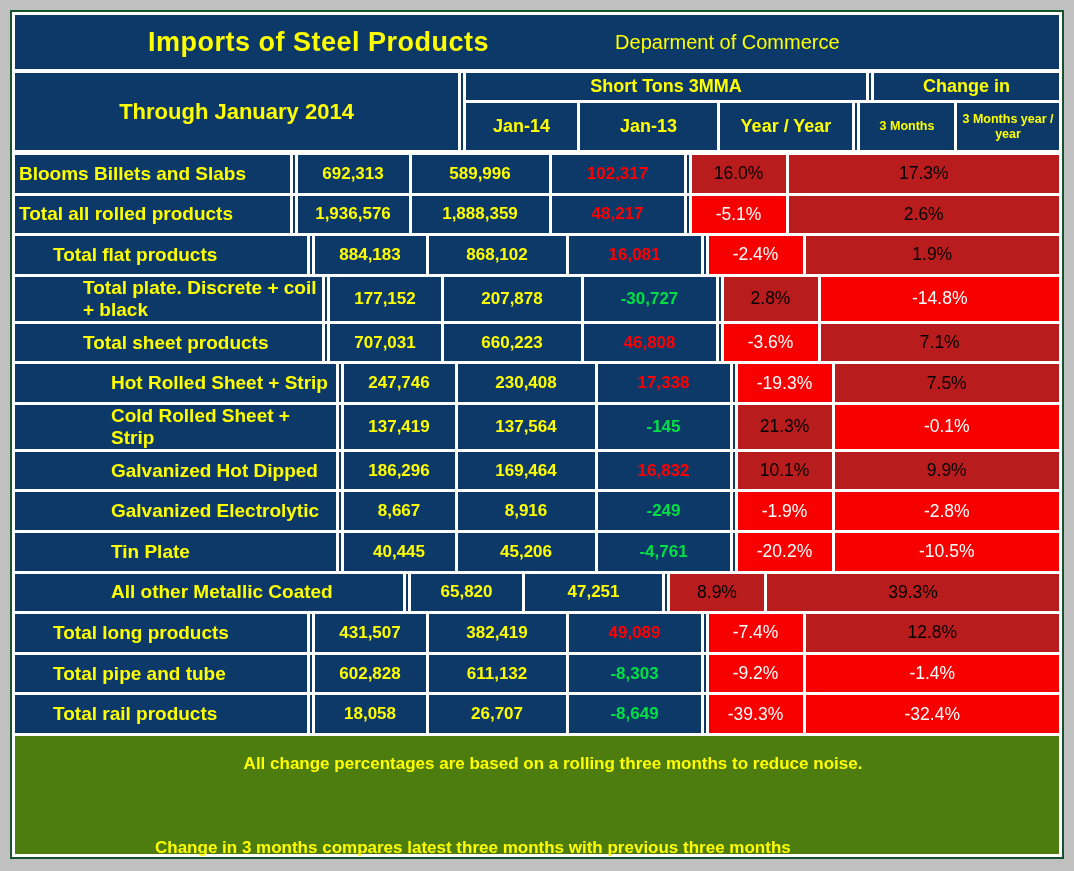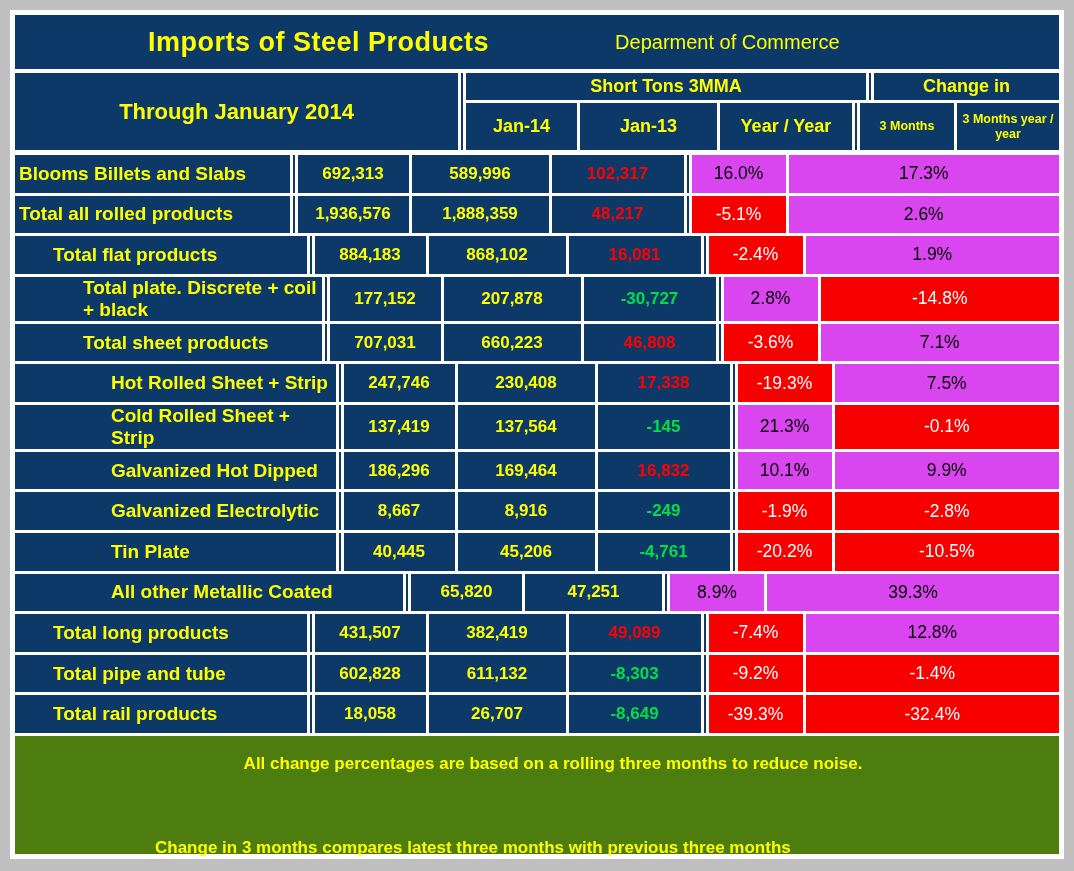--- a/index.html
+++ b/index.html
@@ -4,21 +4,21 @@
 <style>
   html,body { margin:0; padding:0; }
   body {
     width:1074px; height:871px; position:relative;
     background:#c0c0c0;
     font-family:"Liberation Sans", sans-serif;
     overflow:hidden;
   }
   .panel {
     position:absolute; left:10px; top:10px; right:10px; bottom:12px;
-    border:2px solid #ffffff;
+    border:2px solid #14532d;
   }
   .panel-inner {
     width:100%; height:100%; box-sizing:border-box;
     border:3px solid #ffffff; background:#ffffff;
     display:flex; flex-direction:column;
   }
   .navy { background:#0c3968; }
   
   .title-band { flex:none; height:54px; margin-bottom:4px; display:flex; align-items:center; }
   .h-title { color:#ffff00; font-weight:bold; font-size:27px; margin-left:133px; letter-spacing:0.5px; }
@@ -39,21 +39,21 @@
   .w4 { flex:none; width:94px; }  .w5 { flex:1; }
   .sub-small { font-size:12.5px; line-height:1.2; text-align:center; padding:0 4px; }
   
   .rows { flex:1; display:flex; flex-direction:column; gap:3px; }
   .trow { flex:1; display:flex; gap:3px; }
   .label-cell { flex:1; justify-content:flex-start; color:#ffff00; font-weight:bold; font-size:19px; }
   .ind0 { padding-left:4px; } .ind1 { padding-left:38px; } .ind2 { padding-left:68px; } .ind3 { padding-left:96px; }
   .num { color:#ffff00; font-weight:bold; font-size:17px; }
   .yoy-pos { color:#ff0000; } .yoy-neg { color:#00df46; }
   .pct { font-size:17.5px; }
-  .pct-pos { background:#d946ef; color:#000000;text-align:center; }
+  .pct-pos { background:#b91c1c; color:#000000;text-align:center; }
   .pct-neg { background:#f80000; color:#ffffff; }
   
   .footer { flex:none; height:118px; margin-top:3px; background:#4d7c0f;
             color:#ffff00; font-weight:bold; font-size:17px;padding-left:32px; }
   .foot-line1 { text-align:center; padding-top:18px; }
   .foot-notes { margin-top:16px; padding-left:108px; line-height:23px; white-space:pre-wrap; }
 </style>
 </head>
 <body>
 

